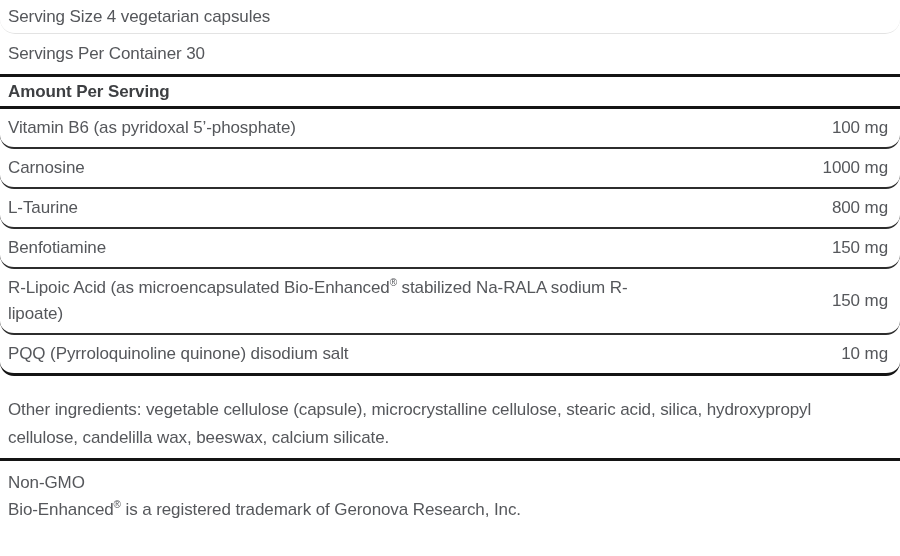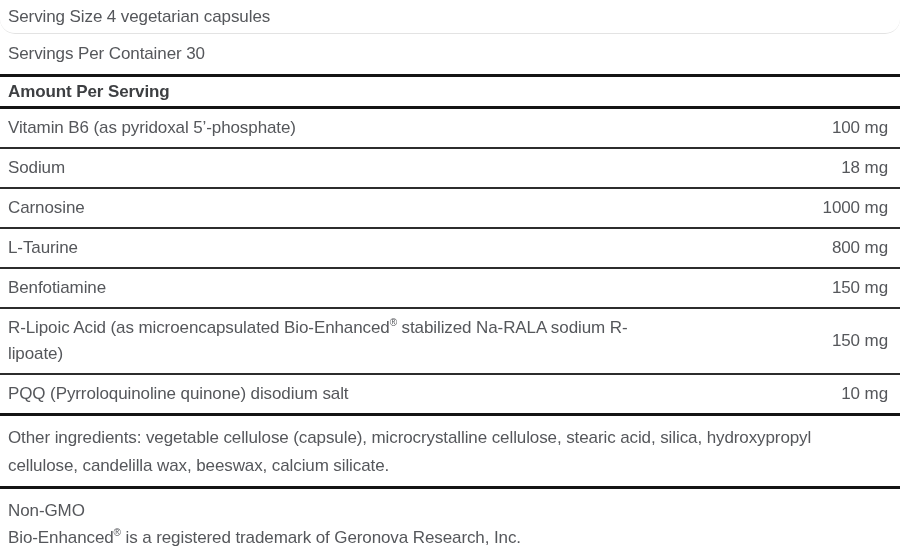--- a/index.html
+++ b/index.html
@@ -13,25 +13,25 @@
     font-family:"Liberation Sans","DejaVu Sans",sans-serif;
     font-size:17px; color:var(--text); letter-spacing:-0.1px;
   }
   .label-panel{ width:900px; height:556px; background:var(--bg); }
   .row{ display:flex; align-items:center; padding:0 12px 0 8px; }
   .row-serving-size{ height:34px; border-bottom:1px solid var(--line-light);border-radius:15px; }
   .row-servings-container{ height:43px; border-bottom:3px solid var(--line-strong); }
   .row-section-header{ height:32px; border-bottom:3px solid var(--line-strong);
     font-weight:bold; color:var(--heading); }
   .ing-row{ min-height:40px; justify-content:space-between;
-    border-bottom:2px solid var(--line-row); }
+    border-bottom:2px solid var(--line-row);border-radius:14px; }
   .ing-row:last-child{ border-bottom:3px solid var(--line-strong); }
   .ing-name{ line-height:26px; padding:6px 20px 6px 0; max-width:680px; }
   .ing-amount{ white-space:nowrap; text-align:left; }
-  .other-ingredients{ padding:8px 60px 6px 8px; line-height:28px;
+  .other-ingredients{ padding:20px 60px 6px 8px; line-height:28px;
     border-bottom:3px solid var(--line-strong); }
   .footnotes{ padding:8px 12px 0 8px; }
   .footnote-line{ line-height:27px; }
   sup{ font-size:10px; line-height:0; vertical-align:super; }
 </style>
 </head>
 <body>
 
 <div class="label-panel">
 
@@ -46,24 +46,20 @@
   <div class="row row-section-header">
     <span>Amount Per Serving</span>
   </div>
 
   <div id="ingredient-rows">
   <div class="row ing-row">
     <span class="ing-name">Vitamin B6 (as pyridoxal 5’-phosphate)</span>
     <span class="ing-amount">100 mg</span>
   </div>
 
-  <div class="row ing-row">
-    <span class="ing-name">Sodium</span>
-    <span class="ing-amount">18 mg</span>
-  </div>
 
   <div class="row ing-row">
     <span class="ing-name">Carnosine</span>
     <span class="ing-amount">1000 mg</span>
   </div>
 
   <div class="row ing-row">
     <span class="ing-name">L-Taurine</span>
     <span class="ing-amount">800 mg</span>
   </div>

